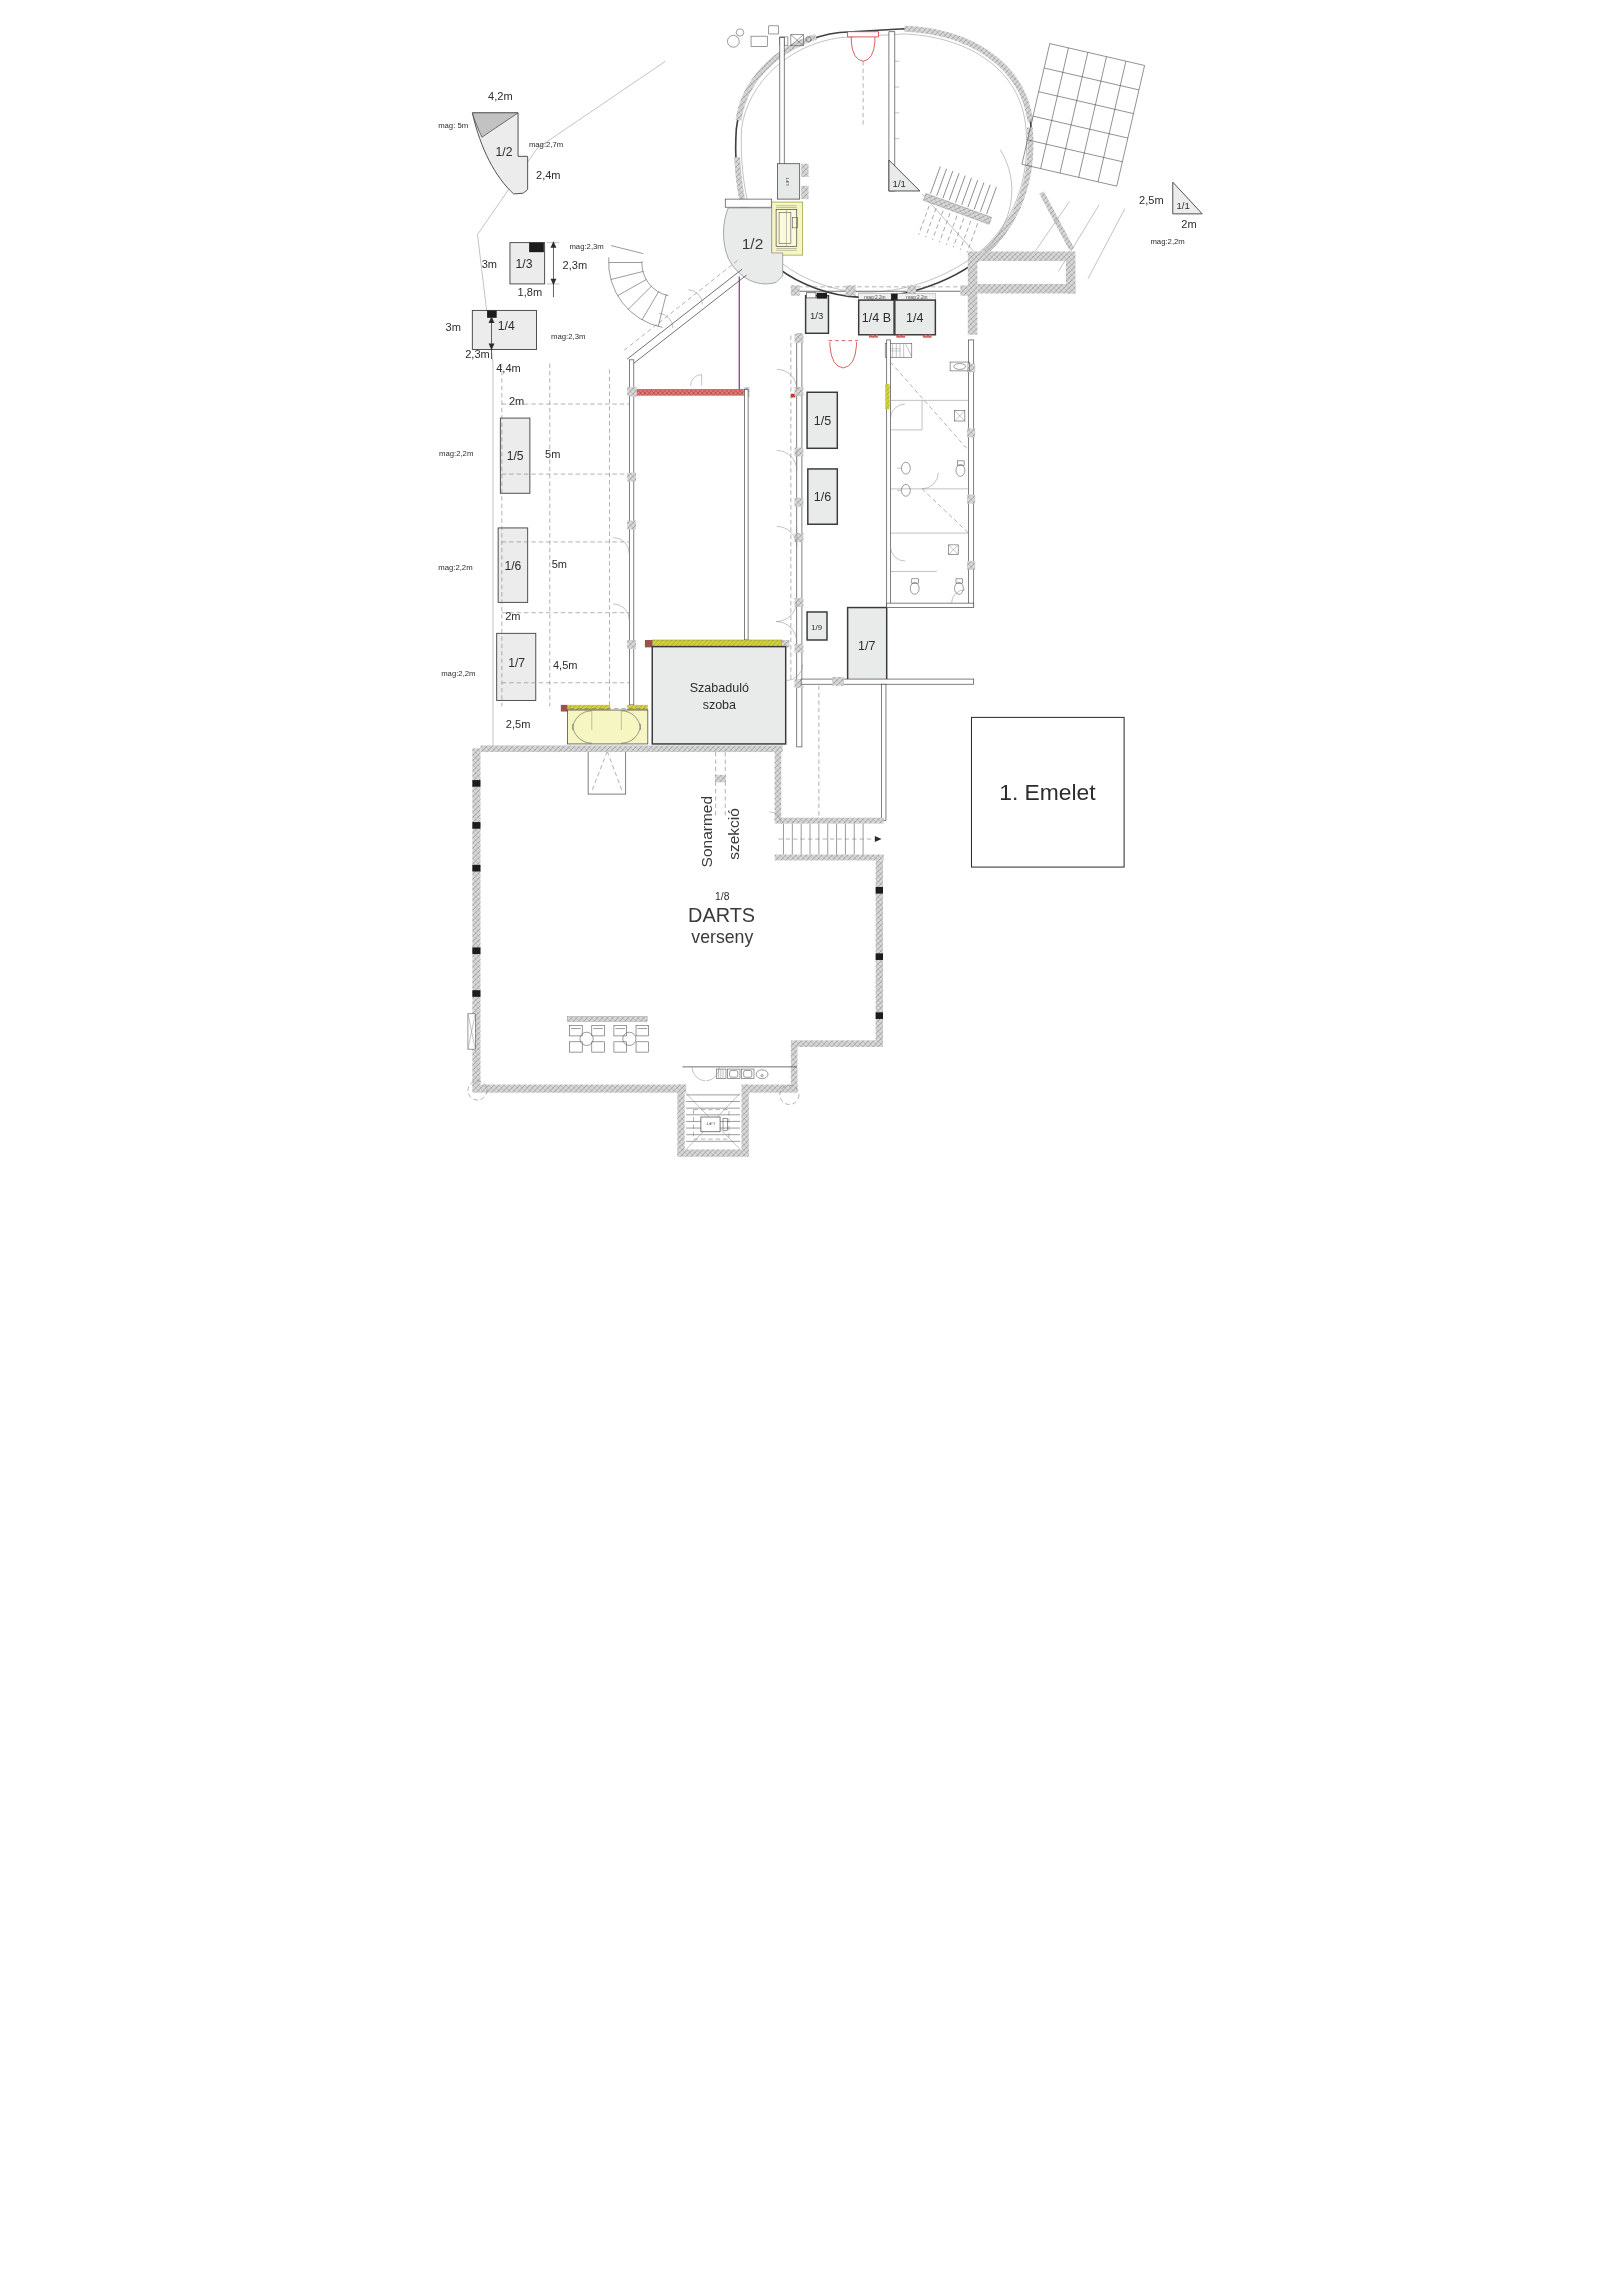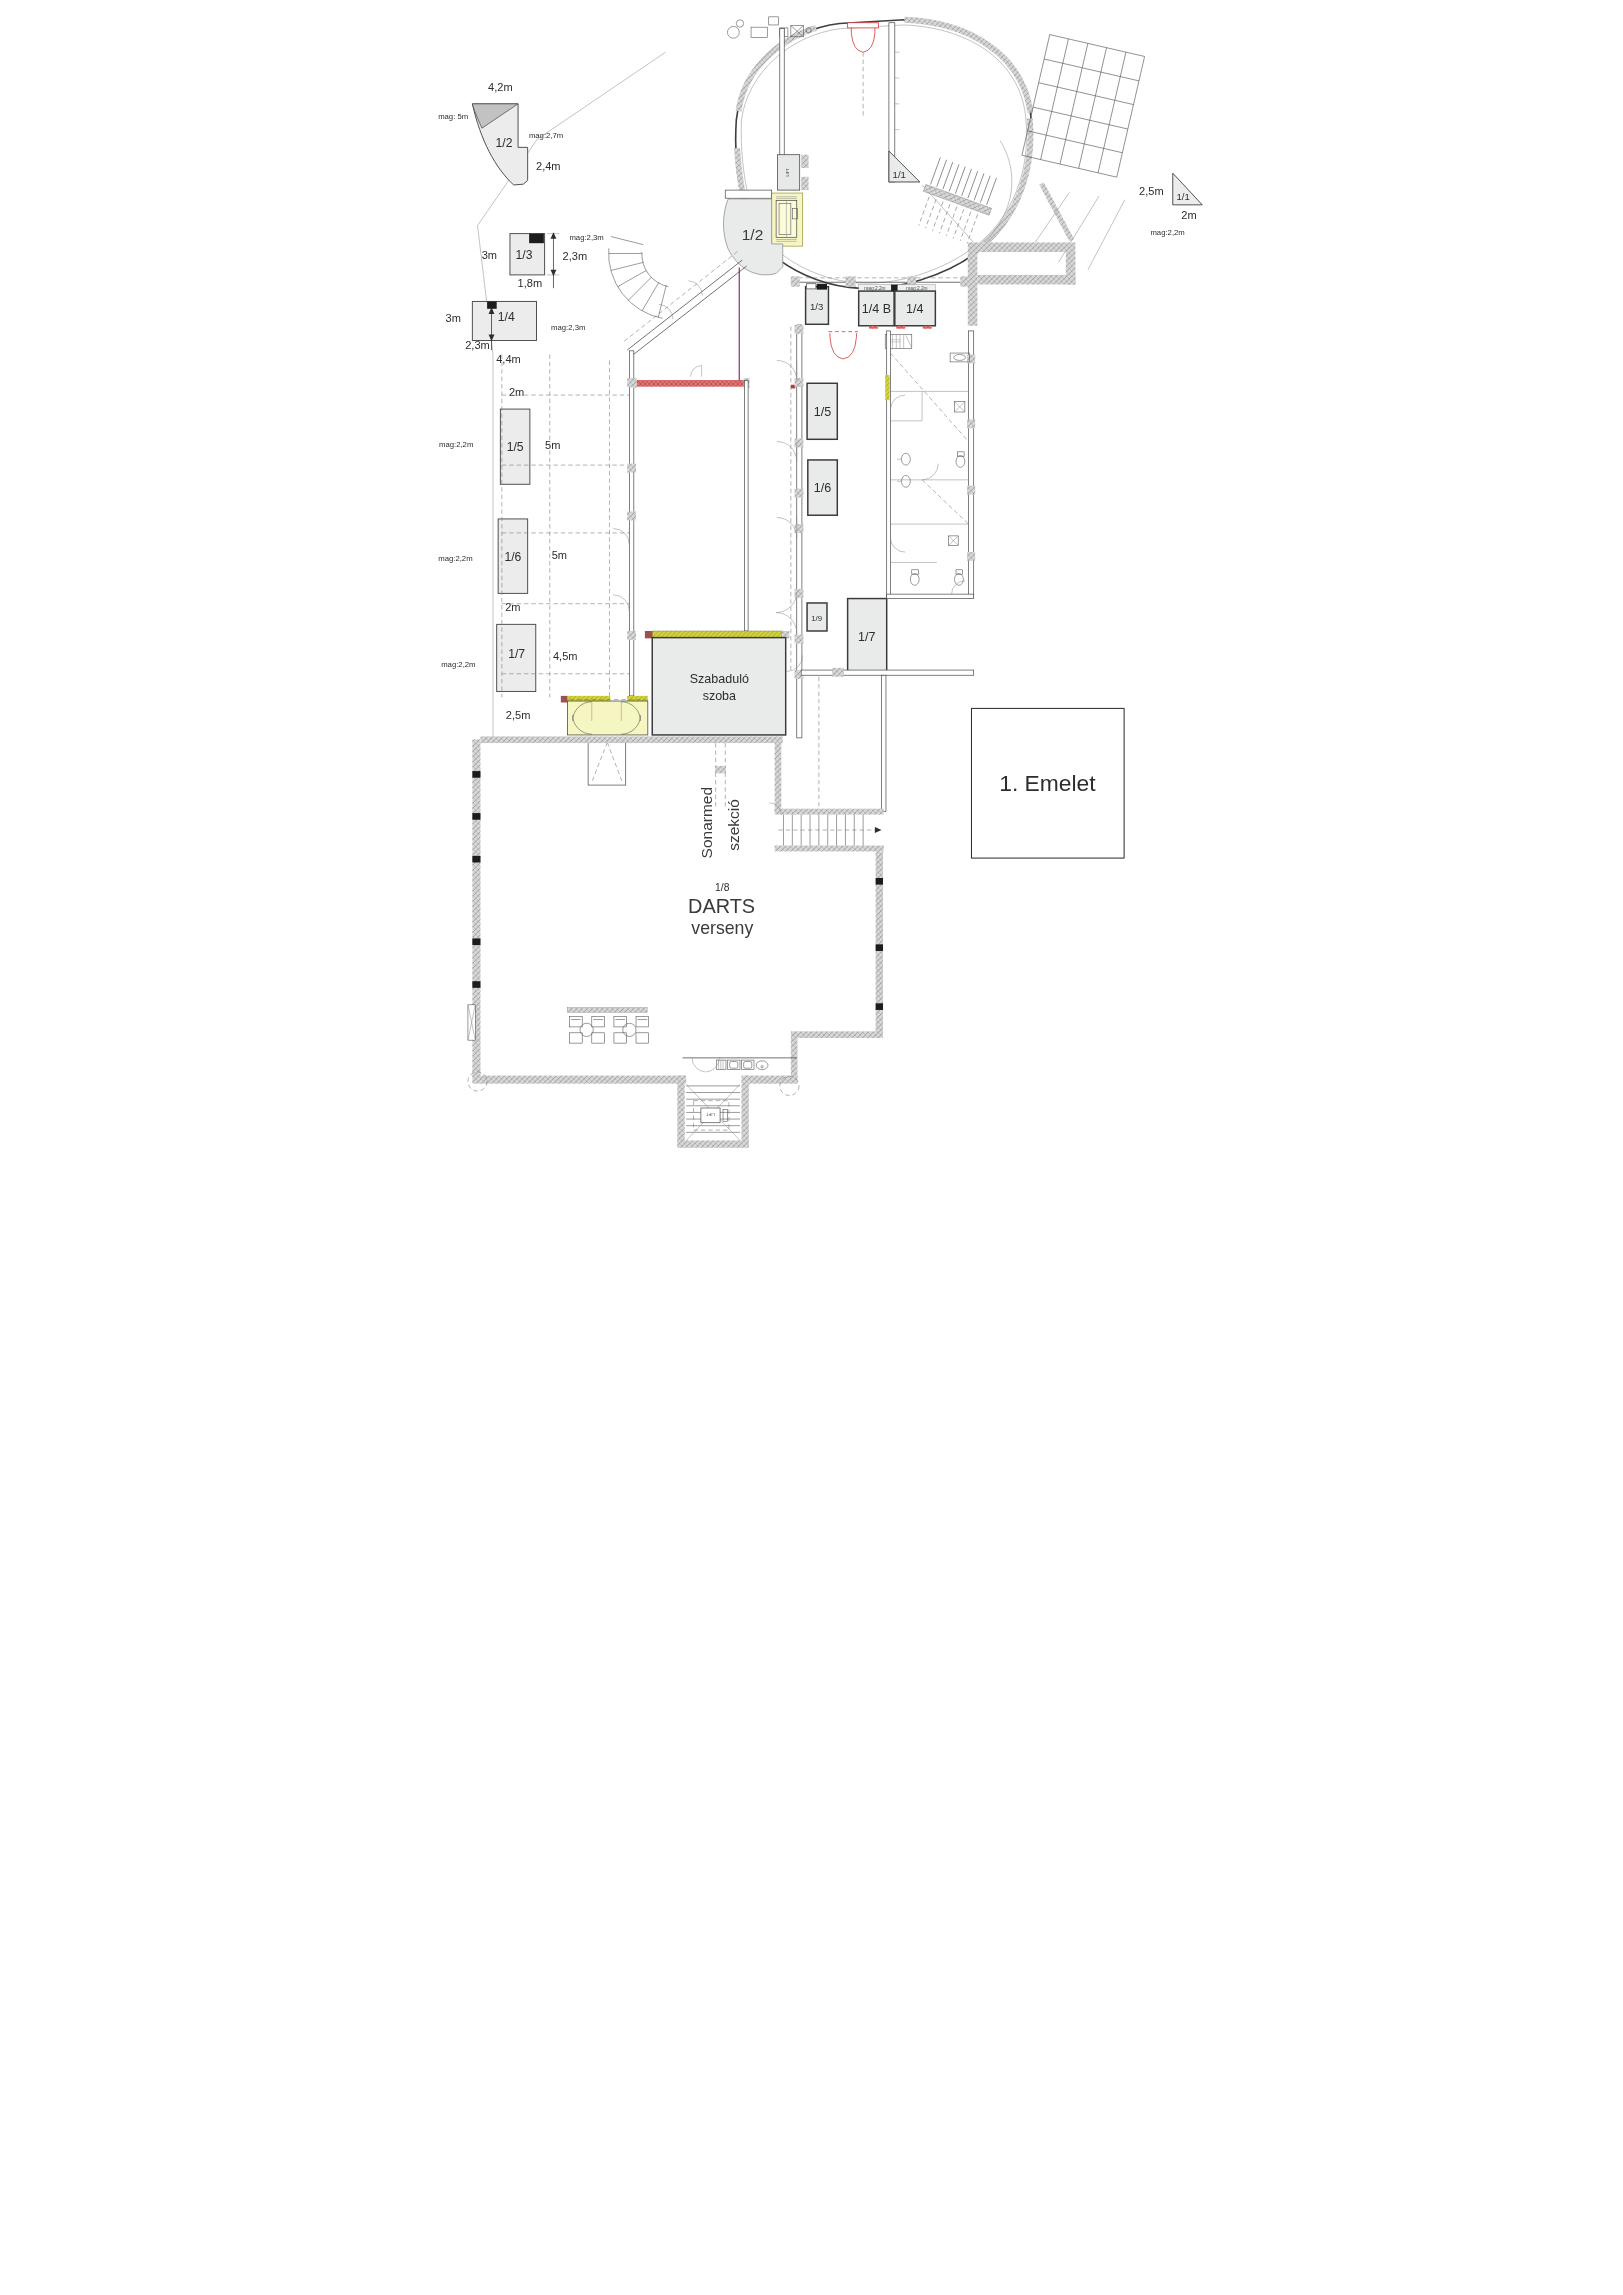--- a/index.html
+++ b/index.html
@@ -1,16 +1,16 @@
 <!DOCTYPE html>
 <html style="font-size:10.5px"><head>
 <meta charset="utf-8">
 <style>
   html,body{margin:0;padding:0;background:#fff}
-  #app{width:100%;max-width:811px;margin:8px auto}
+  #app{width:100%;max-width:811px;margin:17px auto}
   svg{display:block;width:100%;height:auto;background:#fff}
   text{font-family:"Liberation Sans",sans-serif;fill:#2d2d2d}
   .t15{font-size:15px;text-anchor:middle}
   .t16{font-size:16.5px;text-anchor:middle}
   .t13{font-size:13px;text-anchor:middle}
   .t11{font-size:10.5px;text-anchor:middle}
   .t21{font-size:21px;text-anchor:middle;fill:#3a3a3a}
   .t17{font-size:17px;text-anchor:middle}
   .t30{font-size:31px;text-anchor:middle}
   .t27{font-size:27px;text-anchor:middle;fill:#3a3a3a}

